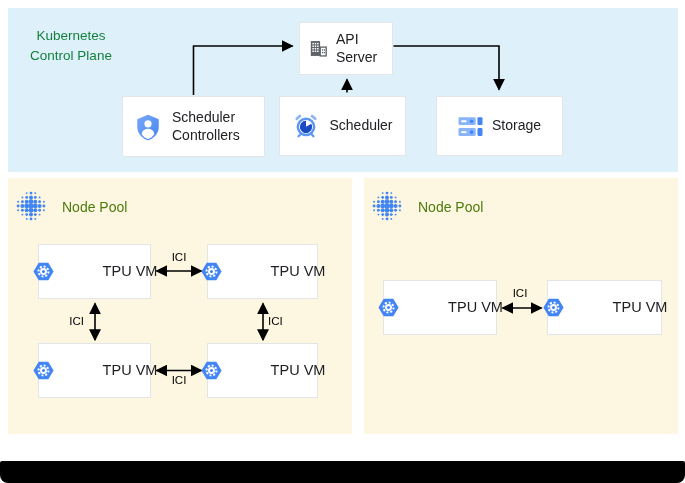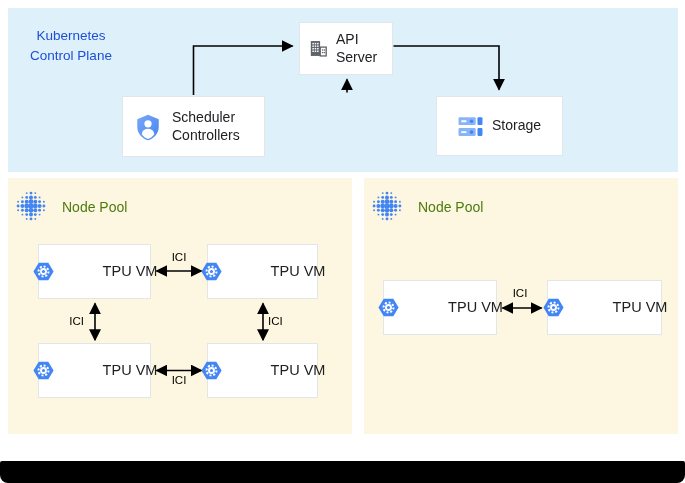--- a/index.html
+++ b/index.html
@@ -21,21 +21,21 @@
     position:relative;width:685px;height:483px;background:#fff;
     font-family:"Liberation Sans","DejaVu Sans",sans-serif;color:var(--text);
     overflow:hidden;
   }
   .panel{position:absolute;}
   .cp-panel{left:8px;top:8px;width:670px;height:164px;background:var(--control-plane-bg);}
   .np-left{left:8px;top:178px;width:344px;height:256px;background:var(--node-pool-bg);}
   .np-right{left:364px;top:178px;width:314px;height:256px;background:var(--node-pool-bg);}
   .cp-title{
     position:absolute;left:14px;top:18px;width:98px;text-align:center;
-    font-size:13.5px;line-height:1.45;color:#1d4ed8;
+    font-size:13.5px;line-height:1.45;color:#15803d;
   }
   .card{
     position:absolute;background:var(--card-bg);border:1px solid var(--card-border);
     display:flex;align-items:center;justify-content:center;gap:9px;
     font-size:14px;line-height:1.25;color:var(--text);box-sizing:border-box;
   }
   .card .lbl{white-space:pre-line;}
   .card-api{left:299px;top:22px;width:94px;height:53px;gap:7px;align-items:center;}
   .card-rc{left:122px;top:96px;width:143px;height:61px;}
   .card-sch{left:279px;top:96px;width:127px;height:60px;}
@@ -130,20 +130,35 @@
           <stop offset="1" stop-color="#4285f4"></stop>
         </linearGradient>
       </defs>
       <path d="M12 2.1 L20.6 5.7 V11.6 C20.6 16.9 17.1 21.1 12 22.6 C6.9 21.1 3.4 16.9 3.4 11.6 V5.7 Z" fill="url(#sg)"></path>
       <circle cx="12" cy="9.4" r="2.9" fill="#fff"></circle>
       <path d="M6.9 17.7 C7.3 14.9 9.3 13.4 12 13.4 C14.7 13.4 16.7 14.9 17.1 17.7 C15.8 19.5 14.1 20.8 12 21.5 C9.9 20.8 8.2 19.5 6.9 17.7 Z" fill="#fff"></path>
     </svg>
     <span class="lbl" style="width:82px;">Scheduler Controllers</span>
   </div>
 
+  <div class="card card-sch">
+    <svg class="icn" width="28" height="28" viewBox="0 0 26 26">
+      <g stroke="var(--light-blue)" stroke-width="2.4" stroke-linecap="round">
+        <path d="M7.4 3.7 L4.4 6.3"></path>
+        <path d="M18.6 3.7 L21.6 6.3"></path>
+      </g>
+      <g stroke="var(--mid-blue)" stroke-width="2.1" stroke-linecap="round">
+        <path d="M7.9 20.7 L6.1 22.5"></path>
+        <path d="M18.1 20.7 L19.9 22.5"></path>
+      </g>
+      <circle cx="13" cy="13.8" r="7.6" fill="#fff" stroke="var(--mid-blue)" stroke-width="2.3"></circle>
+      <path d="M13 13.8 L13 8.1 A5.7 5.7 0 1 0 17.94 10.95 Z" fill="var(--dark-blue)"></path>
+    </svg>
+    <span class="lbl">Scheduler</span>
+  </div>
 
   <div class="card card-sto">
     <svg class="icn" width="25" height="23" viewBox="0 0 24 22">
       <g>
         <rect x="0.5" y="2" width="16.5" height="7.5" rx="1.2" fill="var(--light-blue)"></rect>
         <rect x="3" y="5" width="5.2" height="1.8" rx="0.9" fill="#fff"></rect>
         <circle cx="13" cy="5.9" r="1.7" fill="var(--google-blue)"></circle>
         <rect x="18.7" y="2" width="4.8" height="7.5" rx="1" fill="var(--google-blue)"></rect>
       </g>
       <g>

